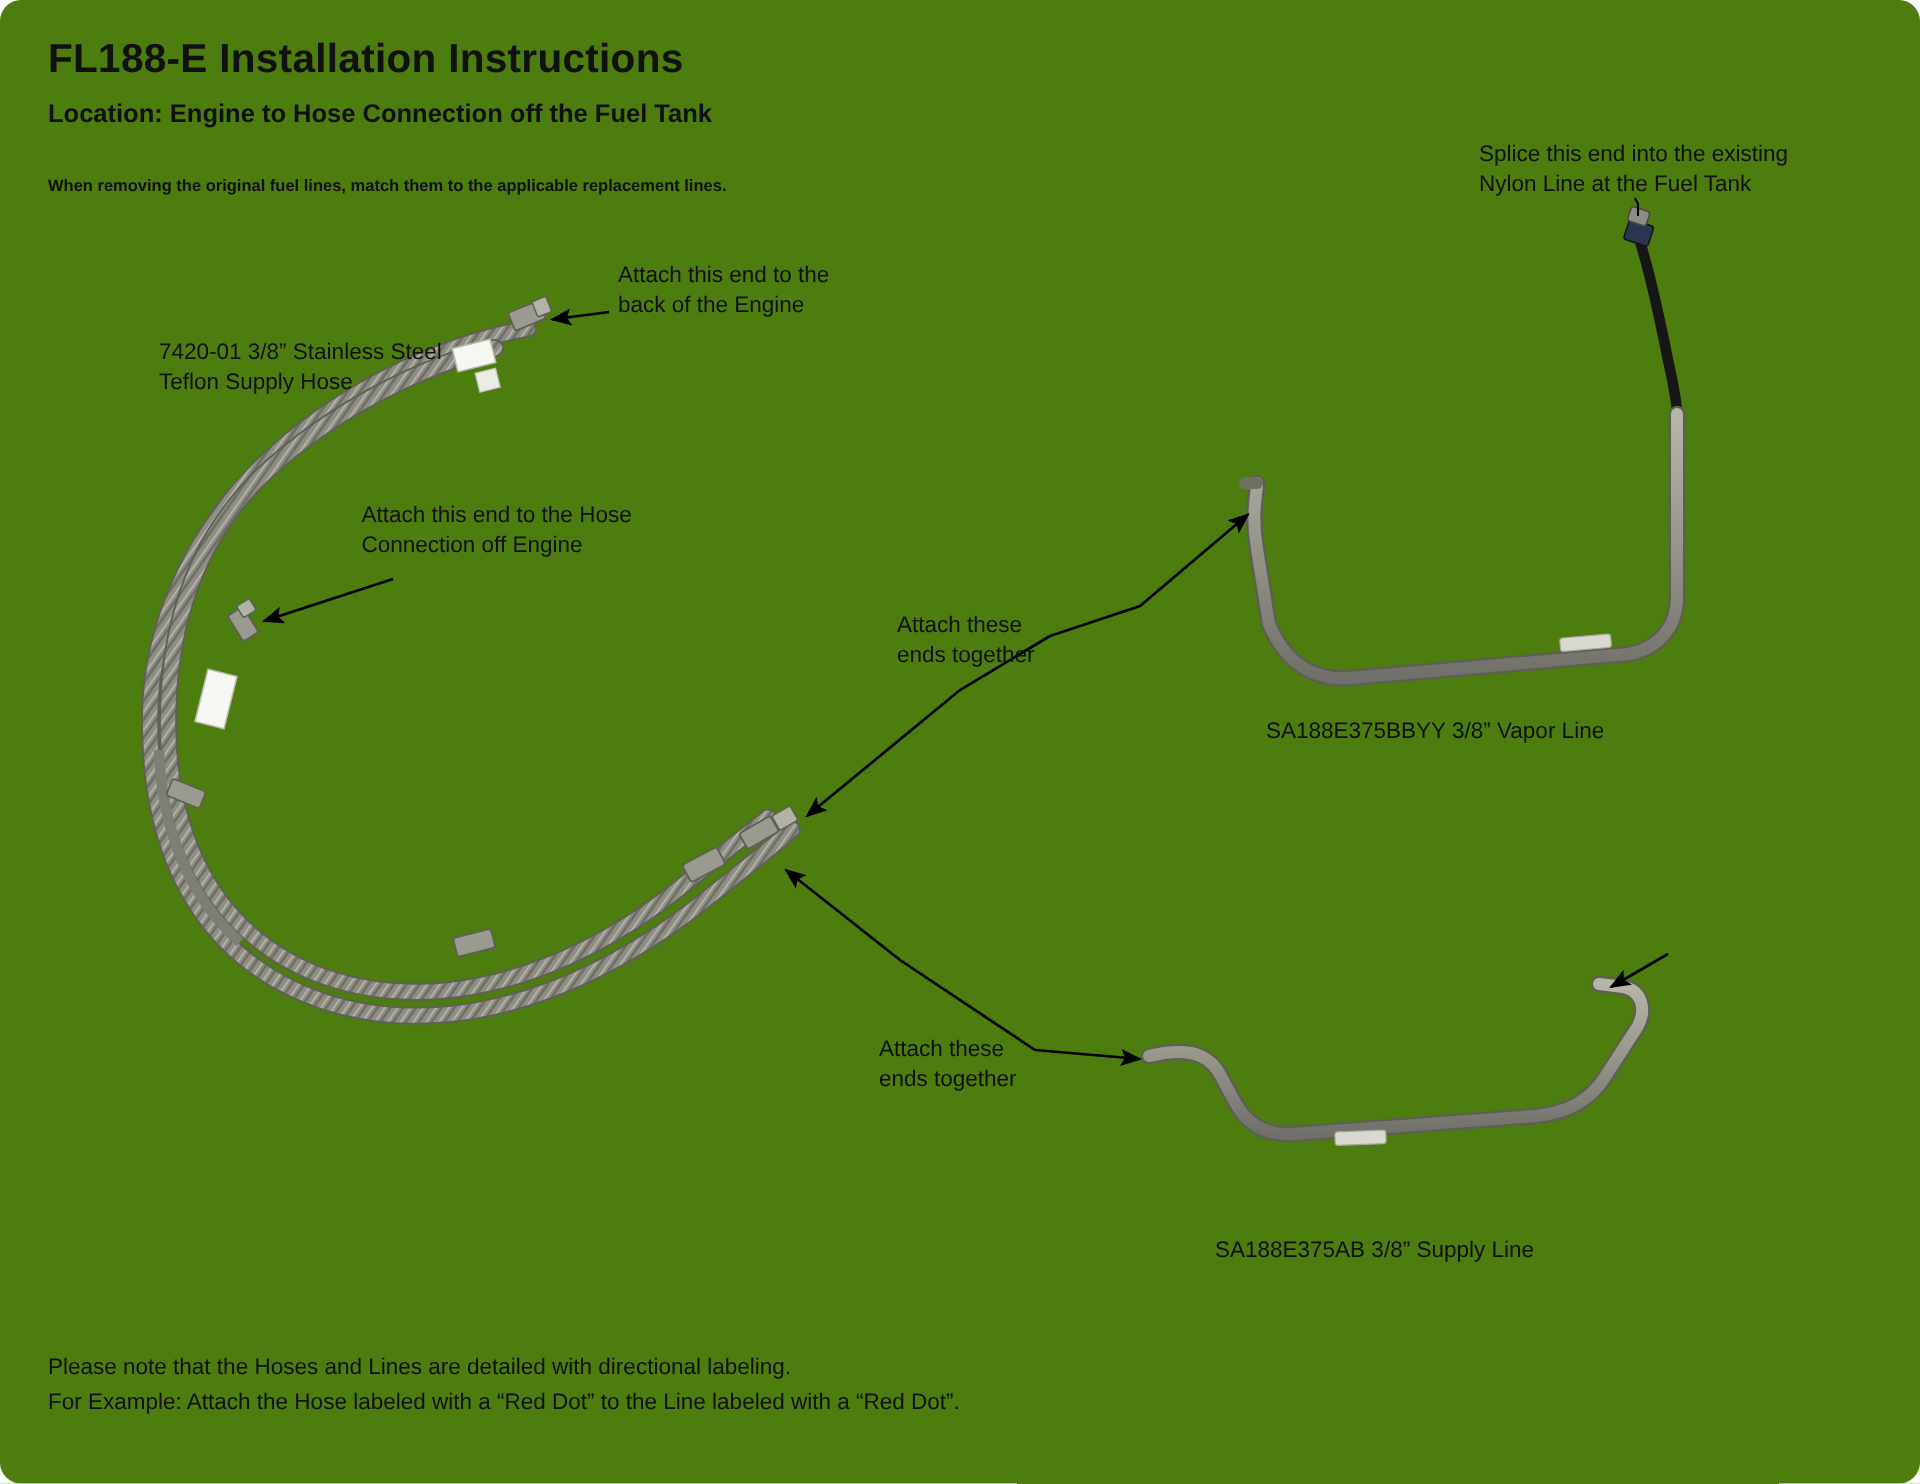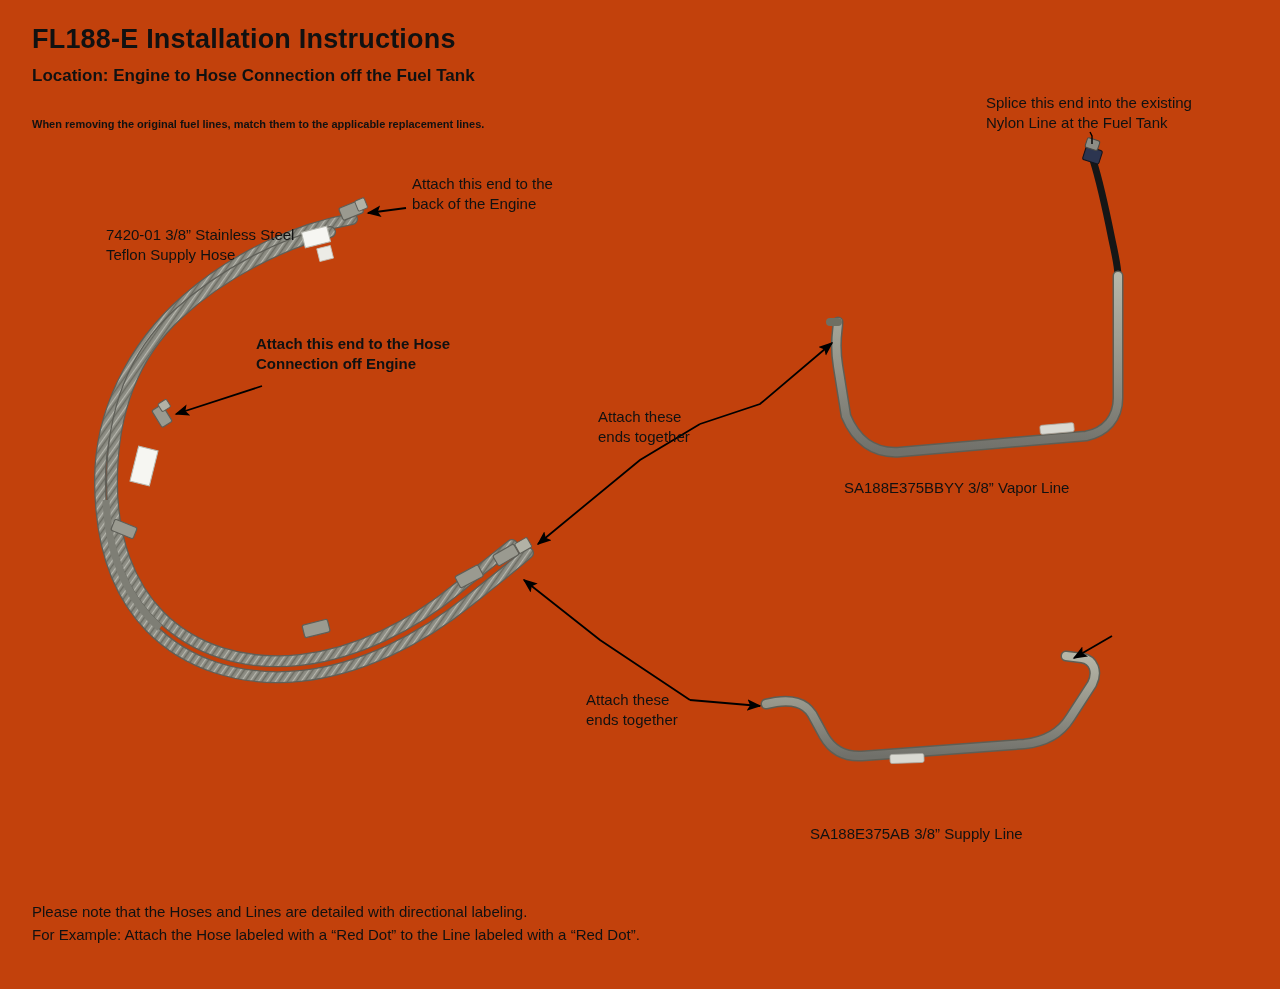--- a/index.html
+++ b/index.html
@@ -4,24 +4,25 @@
 <style>
   html, body {
     margin: 0;
     padding: 0;
     background: #ffffff;
   }
   #page {
     position: relative;
     width: 1280px;
     height: 989px;
-    background: #c2410c;
+    background: #4d7c0f;
     font-family: "Liberation Sans", sans-serif;
     color: #111111;
     overflow: hidden;
+    border-radius: 14px;
   }
   .txt {
     position: absolute;
     white-space: pre;
     line-height: 1.3;
   }
   .title {
     font-size: 27px;
     font-weight: bold;
     letter-spacing: 0.2px;
@@ -169,21 +170,21 @@
 
   <div class="txt callout" style="left:986px; top:93px;">Splice this end into the existing
 Nylon Line at the Fuel Tank</div>
 
   <div class="txt callout" style="left:412px; top:174px;">Attach this end to the
 back of the Engine</div>
 
   <div class="txt partlabel" style="left:106px; top:201px;">7420-01 3/8” Stainless Steel
 Teflon Supply Hose</div>
 
-  <div class="txt callout" style="left:256px; top:334px;font-weight:bold;">Attach this end to the Hose
+  <div class="txt callout" style="left:241px; top:334px;">Attach this end to the Hose
 Connection off Engine</div>
 
 
   <div class="txt callout" style="left:598px; top:407px;">Attach these
 ends together</div>
 
   <div class="txt partlabel" style="left:844px; top:454px;">SA188E375BBYY 3/8” Vapor Line</div>
 
 
   <div class="txt callout" style="left:586px; top:690px;">Attach these

